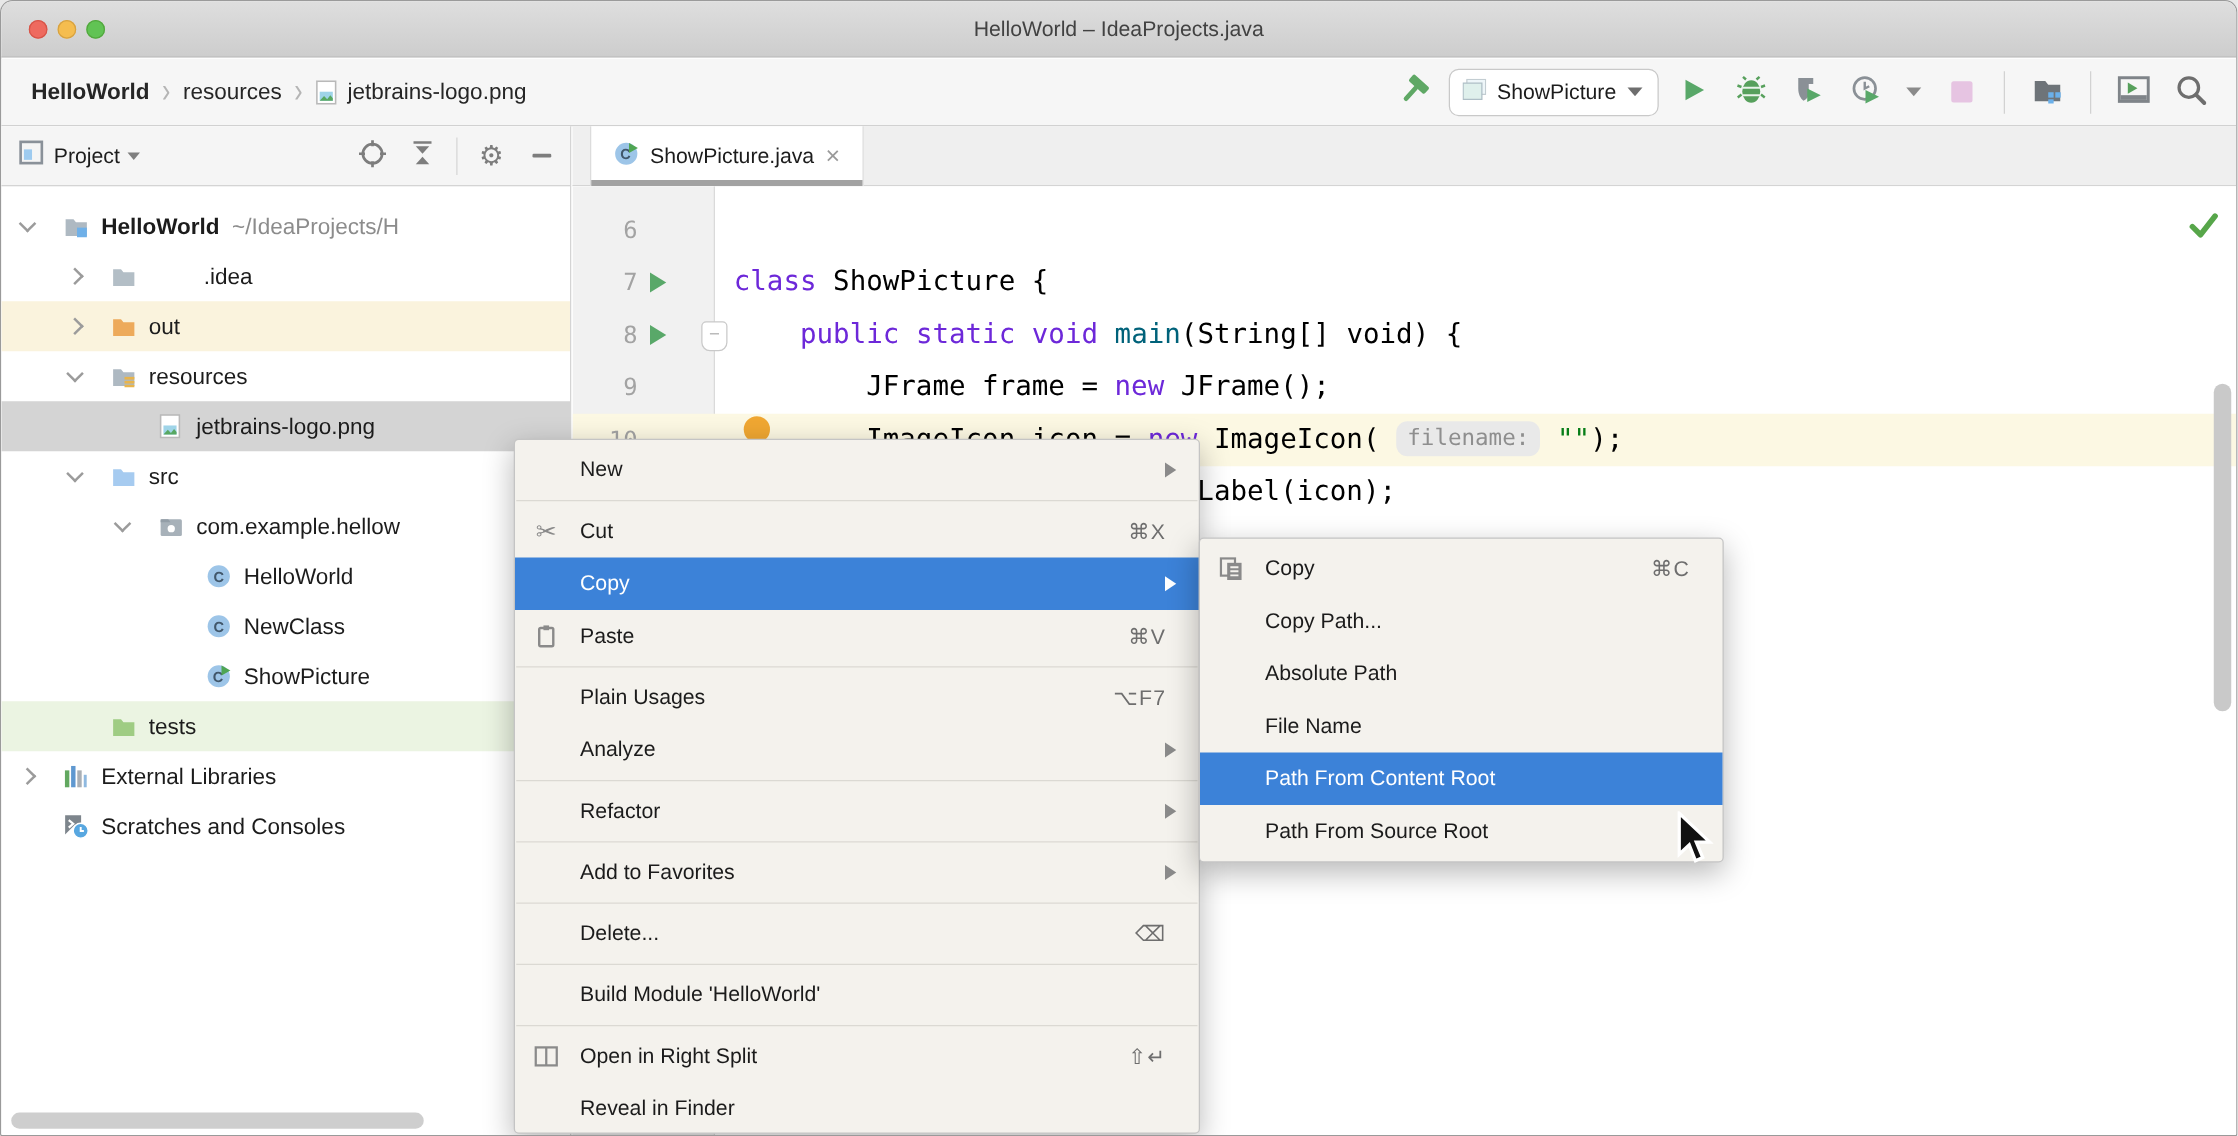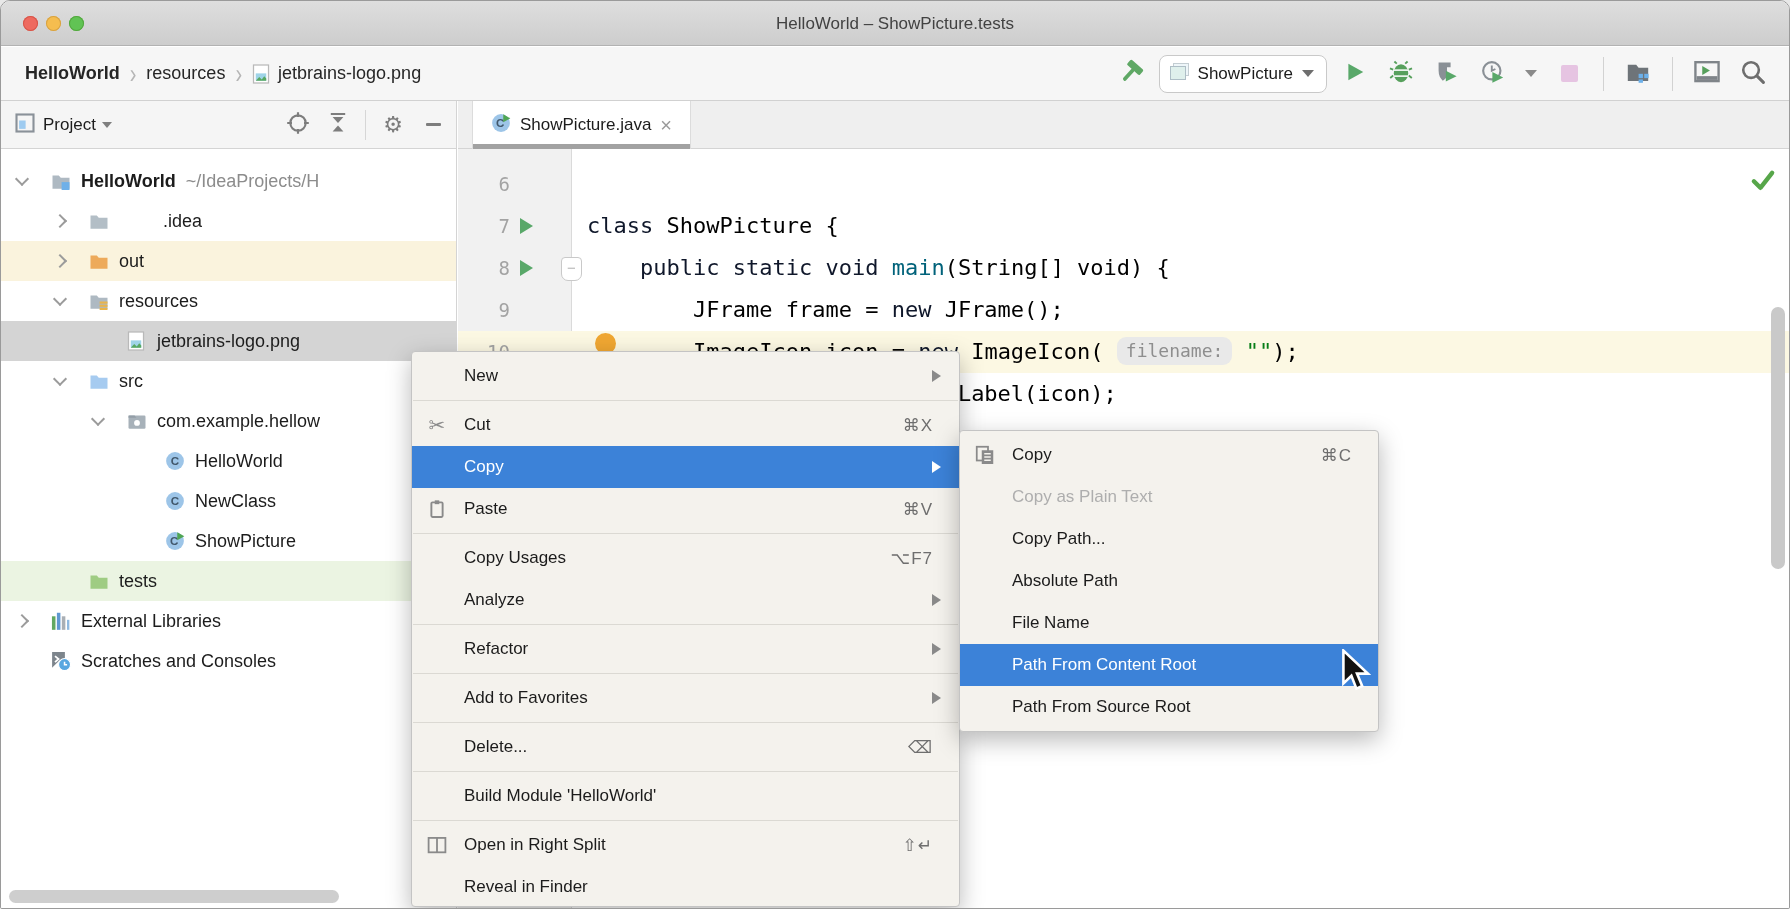--- a/index.html
+++ b/index.html
@@ -75,21 +75,21 @@
     border-right:1px solid #dadada; }
   .codewrap{ position:absolute; left:0; top:14px; right:0; }
   .codeline{ position:relative; height:42px; }
   .codeline.current{ background:#fcf8e3; }
   .lnum{ position:absolute; left:0; width:52px; text-align:right; color:#a3a3a3;
     font-family:"DejaVu Sans Mono", monospace; font-size:19px; line-height:42px; }
   .runmark{ position:absolute; left:62px; top:13px; width:0; height:0;
     border-top:8px solid transparent; border-bottom:8px solid transparent; border-left:13px solid #59a869; }
   .codetext{ position:absolute; left:129px; top:0; line-height:42px; white-space:pre;
     font-family:"DejaVu Sans Mono", monospace; font-size:22px; color:#000; }
-  .tok-kw{ color:#0f172a; }
+  .tok-kw{ color:#6d28d9; }
   .tok-fn{ color:#00627a; }
   .tok-str{ color:#067d17; }
   .hintpill{ display:inline-block; background:#e9e9e9; color:#8e8e8e; border-radius:9px;
     padding:0 9px; font-size:18px; line-height:28px; vertical-align:2px; }
   .foldmark{ position:absolute; left:103px; top:108px; width:21px; height:24px; background:#fff;
     border:1px solid #c9c9c9; border-radius:4px 4px 7px 7px; color:#b5b5b5; font-size:15px;
     text-align:center; line-height:20px; }
   .gutterdot{ position:absolute; left:137px; top:184px; width:21px; height:21px; border-radius:50%;
     background:#f0a732; }
   .edcheck{ position:absolute; left:1292px; top:18px; }
@@ -115,21 +115,21 @@
 </style>
 </head>
 <body>
 
 <div class="window">
 
   <div class="titlebar">
     <div class="tl red"></div>
     <div class="tl yel"></div>
     <div class="tl grn"></div>
-    <div class="title">HelloWorld – ShowPicture.tests</div>
+    <div class="title">HelloWorld – IdeaProjects.java</div>
   </div>
 
   <div class="toolbar">
     <div class="crumbs" id="crumbs">
         <span class="crumb first">HelloWorld</span>
         <span class="crumb-sep">›</span>
         <span class="crumb">resources</span>
         <span class="crumb-sep">›</span>
         <span class="crumb-ic">
           <svg width="18" height="20" viewBox="0 0 14 16">
@@ -465,21 +465,21 @@
           <svg width="18" height="20" viewBox="0 0 16 17">
             <rect x="3" y="2.6" width="10" height="13" rx="1" fill="none" stroke="#8a8a8a" stroke-width="1.7"></rect>
             <rect x="6" y="0.8" width="4" height="3.4" fill="#8a8a8a"></rect>
           </svg>
         </span>
         <span>Paste</span>
         <span class="mi-short">⌘V</span>
       </div>
       <div class="msep"></div>
       <div class="mi">
-        <span>Copy Usages</span>
+        <span>Plain Usages</span>
         <span class="mi-short">⌥F7</span>
       </div>
       <div class="mi">
         <span>Analyze</span>
         <span class="mi-arrow"></span>
       </div>
       <div class="msep"></div>
       <div class="mi">
         <span>Refactor</span>
         <span class="mi-arrow"></span>
@@ -521,23 +521,20 @@
             <rect x="1.4" y="1.4" width="9" height="11" fill="none" stroke="#8a8a8a" stroke-width="1.4"></rect>
             <rect x="5.4" y="4.2" width="9.2" height="11" fill="#8a8a8a"></rect>
             <line x1="7.4" y1="7" x2="12.6" y2="7" stroke="#f4f2ed" stroke-width="1.2"></line>
             <line x1="7.4" y1="9.6" x2="12.6" y2="9.6" stroke="#f4f2ed" stroke-width="1.2"></line>
             <line x1="7.4" y1="12.2" x2="12.6" y2="12.2" stroke="#f4f2ed" stroke-width="1.2"></line>
           </svg>
         </span>
         <span>Copy</span>
         <span class="mi-short">⌘C</span>
       </div>
-      <div class="mi disabled">
-        <span>Copy as Plain Text</span>
-      </div>
       <div class="mi">
         <span>Copy Path...</span>
       </div>
       <div class="mi">
         <span>Absolute Path</span>
       </div>
       <div class="mi">
         <span>File Name</span>
       </div>
       <div class="mi selected">

